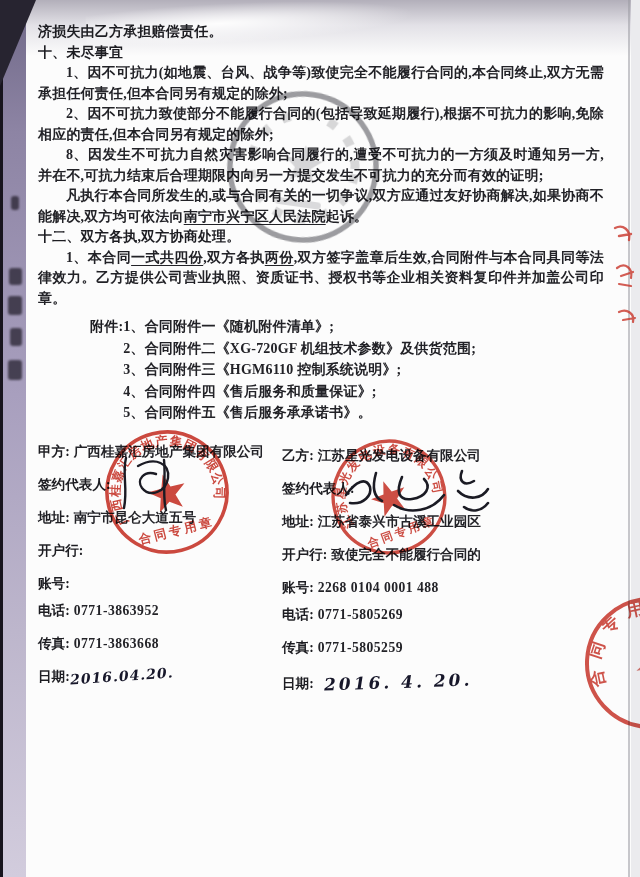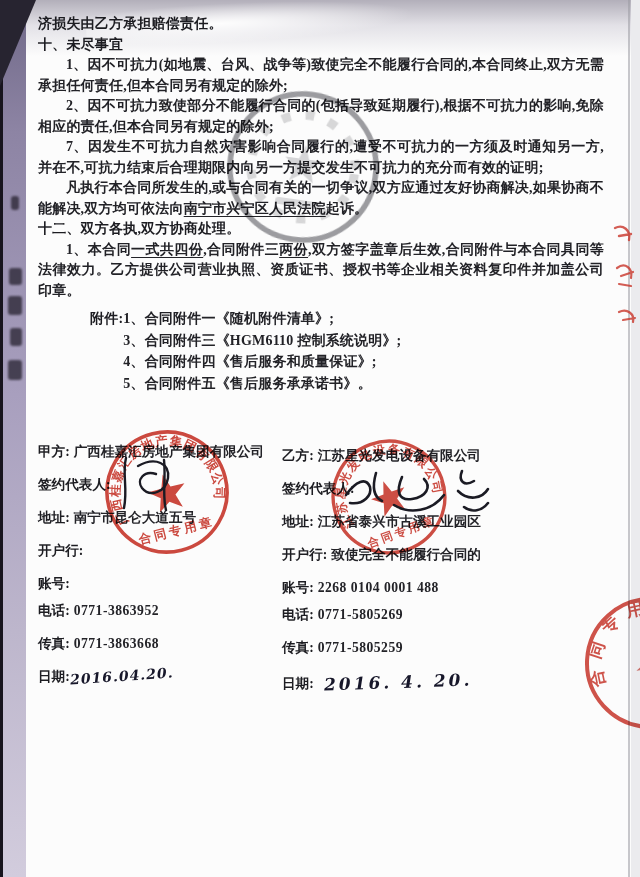--- a/index.html
+++ b/index.html
@@ -14,21 +14,21 @@
   .right-gutter{position:absolute;left:631px;top:0;width:9px;height:877px;background:#ebebee;z-index:1;}
   .right-edge{position:absolute;left:628px;top:0;width:2px;height:877px;background:#9a9aa2;opacity:.55;z-index:4;}
   .top-shadow{position:absolute;left:0;top:0;width:605px;height:56px;z-index:1;
     background:linear-gradient(180deg,rgba(118,112,132,.55) 0%,rgba(160,155,175,.28) 45%,rgba(255,255,255,0) 100%);}
   .fold-highlight{position:absolute;left:60px;top:2px;width:330px;height:40px;z-index:1;
     background:radial-gradient(ellipse at 40% 50%,rgba(255,255,255,.95),rgba(255,255,255,0) 70%);
     transform:rotate(-3deg);}
   .corner-dark{position:absolute;left:0;top:0;width:36px;height:86px;background:#272430;z-index:4;
     clip-path:polygon(0 0,100% 0,0 100%);}
   
-  .content{position:absolute;left:38px;top:14px;width:566px;z-index:5;
+  .content{position:absolute;left:38px;top:22px;width:566px;z-index:5;
     font-size:14px;line-height:20.5px;color:#222227;font-weight:600;
     text-align:justify;letter-spacing:.2px;}
   .content p{margin:0;}
   .b{font-weight:700;color:#1c1c21;}
   .para{text-indent:2em;}
   .u{text-decoration:underline;text-underline-offset:3px;}
   .attachments{display:flex;margin-top:7px;margin-left:52px;line-height:21.5px;}
   .att-label{flex:0 0 auto;}
   .att-items{flex:1;}
   
@@ -74,29 +74,30 @@
     <div class="top-shadow"></div>
     <div class="fold-highlight"></div>
   </div>
   <div class="corner-dark"></div>
 
   <div class="content">
     <p class="b">济损失由乙方承担赔偿责任。</p>
     <p class="b">十、未尽事宜</p>
     <p class="para">1、因不可抗力(如地震、台风、战争等)致使完全不能履行合同的,本合同终止,双方无需承担任何责任,但本合同另有规定的除外;</p>
     <p class="para">2、因不可抗力致使部分不能履行合同的(包括导致延期履行),根据不可抗力的影响,免除相应的责任,但本合同另有规定的除外;</p>
-    <p class="para">7、因发生不可抗力自然灾害影响合同履行的,遭受不可抗力的一方须及时通知另一方,并在不,可抗力结束后合理期限内向另一方提交发生不可抗力的充分而有效的证明;</p>
+    <p class="para">8、因发生不可抗力自然灾害影响合同履行的,遭受不可抗力的一方须及时通知另一方,并在不,可抗力结束后合理期限内向另一方提交发生不可抗力的充分而有效的证明;</p>
     <p class="para"><span>凡执行本合同所发生的,或与合同有关的一切争议,双方应通过友好协商解决,如果协商不能解决,双方均可依法向</span><span class="u">南宁市兴宁区人民法院</span><span>起诉。</span></p>
     <p class="b">十二、双方各执,双方协商处理。</p>
-    <p class="para"><span>1、本合同</span><span class="u">一式共四份</span><span>,合同附件三</span><span class="u">两份</span><span>,双方签字盖章后生效,合同附件与本合同具同等法律效力。乙方提供公司营业执照、资质证书、授权书等企业相关资料复印件并加盖公司印章。</span></p>
+    <p class="para"><span>1、本合同</span><span class="u">一式共四份</span><span>,双方各执</span><span class="u">两份</span><span>,双方签字盖章后生效,合同附件与本合同具同等法律效力。乙方提供公司营业执照、资质证书、授权书等企业相关资料复印件并加盖公司印章。</span></p>
 
     <div class="attachments">
       <span class="att-label b">附件:</span>
       <div class="att-items">
         <div>1、合同附件一《随机附件清单》;</div>
+        <div>2、合同附件二《XG-720GF 机组技术参数》及供货范围;</div>
         <div>3、合同附件三《HGM6110 控制系统说明》;</div>
         <div>4、合同附件四《售后服务和质量保证》;</div>
         <div>5、合同附件五《售后服务承承诺书》。</div>
       </div>
     </div>
   </div>
 
   <div class="sig-col col-a">
     <div class="sig-row"><span class="lab">甲方:</span><span class="val">广西桂嘉汇房地产集团有限公司</span></div>
     <div class="sig-row"><span class="lab">签约代表人:</span></div>

